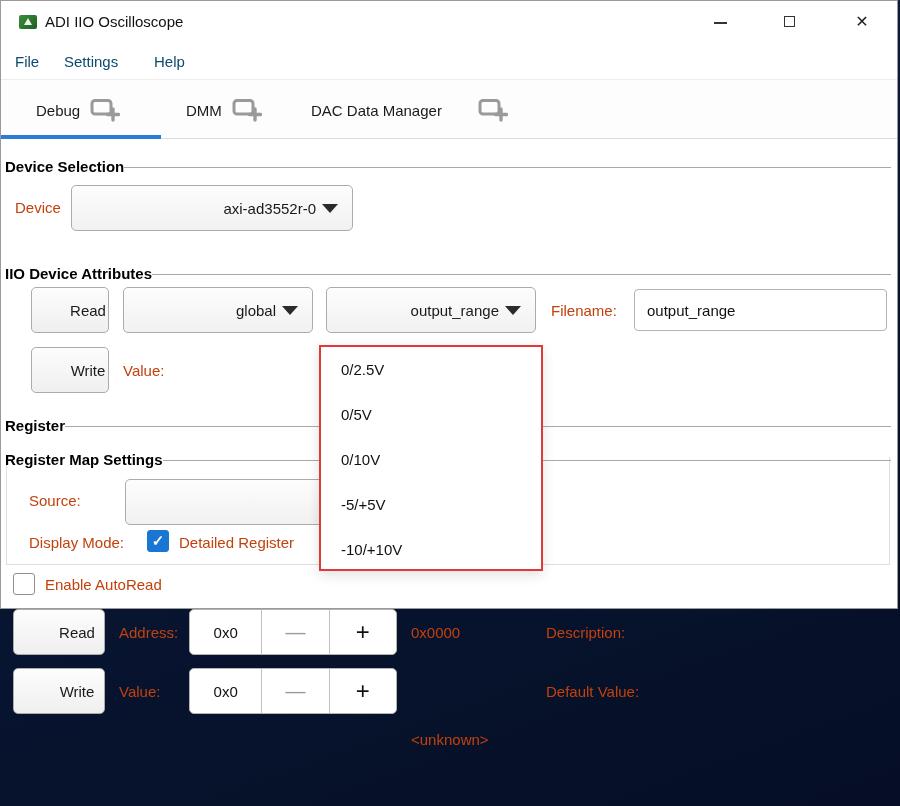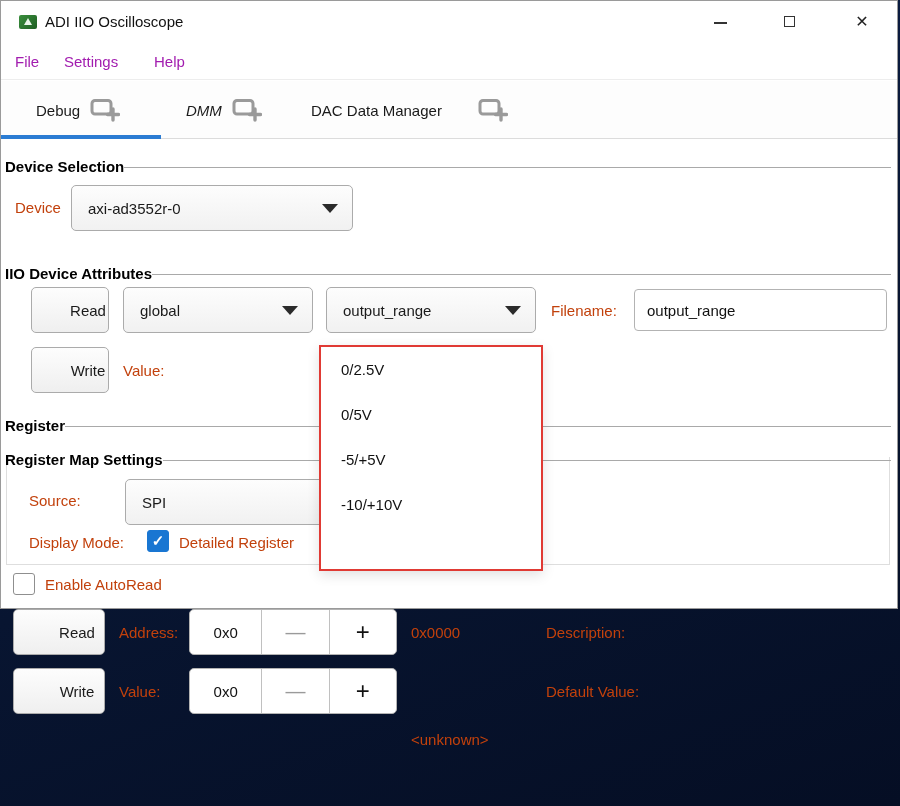--- a/index.html
+++ b/index.html
@@ -32,26 +32,26 @@
     border-bottom: 7px solid #eaf6ea;
   }
   .title-text { position: absolute; left: 44px; top: 0; height: 42px; line-height: 42px; font-size: 15px; color: #111; }
   .win-btn { position: absolute; top: 0; width: 52px; height: 42px; cursor: default; }
   .win-btn.min { left: 693px; } .win-btn.max { left: 763px; } .win-btn.close { left: 835px; }
   .glyph-min { position: absolute; left: 20px; top: 21px; width: 13px; height: 2px; background: #333; }
   .glyph-max { position: absolute; left: 20px; top: 15px; width: 11px; height: 11px; border: 1.6px solid #333; }
   .glyph-close { position: absolute; left: 0; top: 0; width: 52px; height: 42px; line-height: 42px; text-align: center; font-size: 16px; color: #222; }
   
   .menubar { position: absolute; left: 0; top: 42px; right: 0; height: 37px; border-bottom: 1px solid #ededed; }
-  .menu-item { position: absolute; top: 0; height: 37px; line-height: 37px; font-size: 15px; color: #a21caf; cursor: default; }
+  .menu-item { position: absolute; top: 0; height: 37px; line-height: 37px; font-size: 15px; color: #0c4a6e; cursor: default; }
   .menu-file { left: 14px; } .menu-settings { left: 63px; } .menu-help { left: 153px; }
   
   .tabbar { position: absolute; left: 0; top: 80px; right: 0; height: 58px; border-bottom: 1px solid #dcdcdc; background: #fdfdfd; }
   .tab { position: absolute; top: 0; height: 58px; display: flex; align-items: center; gap: 10px; font-size: 15px; color: #1a1a1a; }
-  .tab-debug { left: 35px; } .tab-dmm { left: 185px; font-style: italic; } .tab-dac { left: 310px; gap: 36px; }
+  .tab-debug { left: 35px; } .tab-dmm { left: 185px; } .tab-dac { left: 310px; gap: 36px; }
   .tab-underline { position: absolute; left: 0; bottom: -1px; width: 160px; height: 4px; background: #2b7cd3; }
   .detach-icon { width: 30px; height: 24px; display: inline-block; }
   
   .section-header { position: absolute; left: 4px; right: 6px; height: 18px; display: flex; align-items: center; gap: 0; }
   .section-header .hl { font-weight: bold; font-size: 15px; color: #000; white-space: nowrap; }
   .section-header .line { flex: 1; height: 1px; background: #a9a9a9; margin-top: 2px; }
   .hdr-devsel { top: 156px; }
   .hdr-iio { top: 263px; }
   .hdr-register { top: 415px; }
   .hdr-regmap { top: 449px; }
@@ -66,20 +66,21 @@
     padding-left: 36px;
   }
   .dropdown {
     position: absolute; height: 46px;
     background: linear-gradient(#fdfdfd, #f1f1f1);
     border: 1px solid #ababab; border-radius: 5px;
     font-size: 15px; color: #1a1a1a;
     display: flex; align-items: center;
     padding-left: 16px; padding-right: 36px;
     cursor: default;
+    justify-content: flex-end;
   }
   .dd-arrow {
     position: absolute; right: 14px; top: 50%; margin-top: -4px;
     width: 0; height: 0;
     border-left: 8px solid transparent; border-right: 8px solid transparent;
     border-top: 9px solid #2b2b2b;
   }
   .label { position: absolute; font-size: 15px; color: #c2410c; white-space: nowrap; }
   .text-input {
     position: absolute; height: 42px;
@@ -234,17 +235,18 @@
     <span class="val">0x0</span>
     <span class="seg minus">—</span>
     <span class="seg plus">+</span>
   </div>
   <span class="label" style="left:410px; top:682px;margin-top:48px;">&lt;unknown&gt;</span>
   <span class="label" style="left:545px; top:682px;">Default Value:</span>
 
   <div class="dd-menu">
     <div class="dd-option">0/2.5V</div>
     <div class="dd-option">0/5V</div>
+    <div class="dd-option">0/10V</div>
     <div class="dd-option">-5/+5V</div>
     <div class="dd-option">-10/+10V</div>
   </div>
 
 </div>
 
 </body></html>

